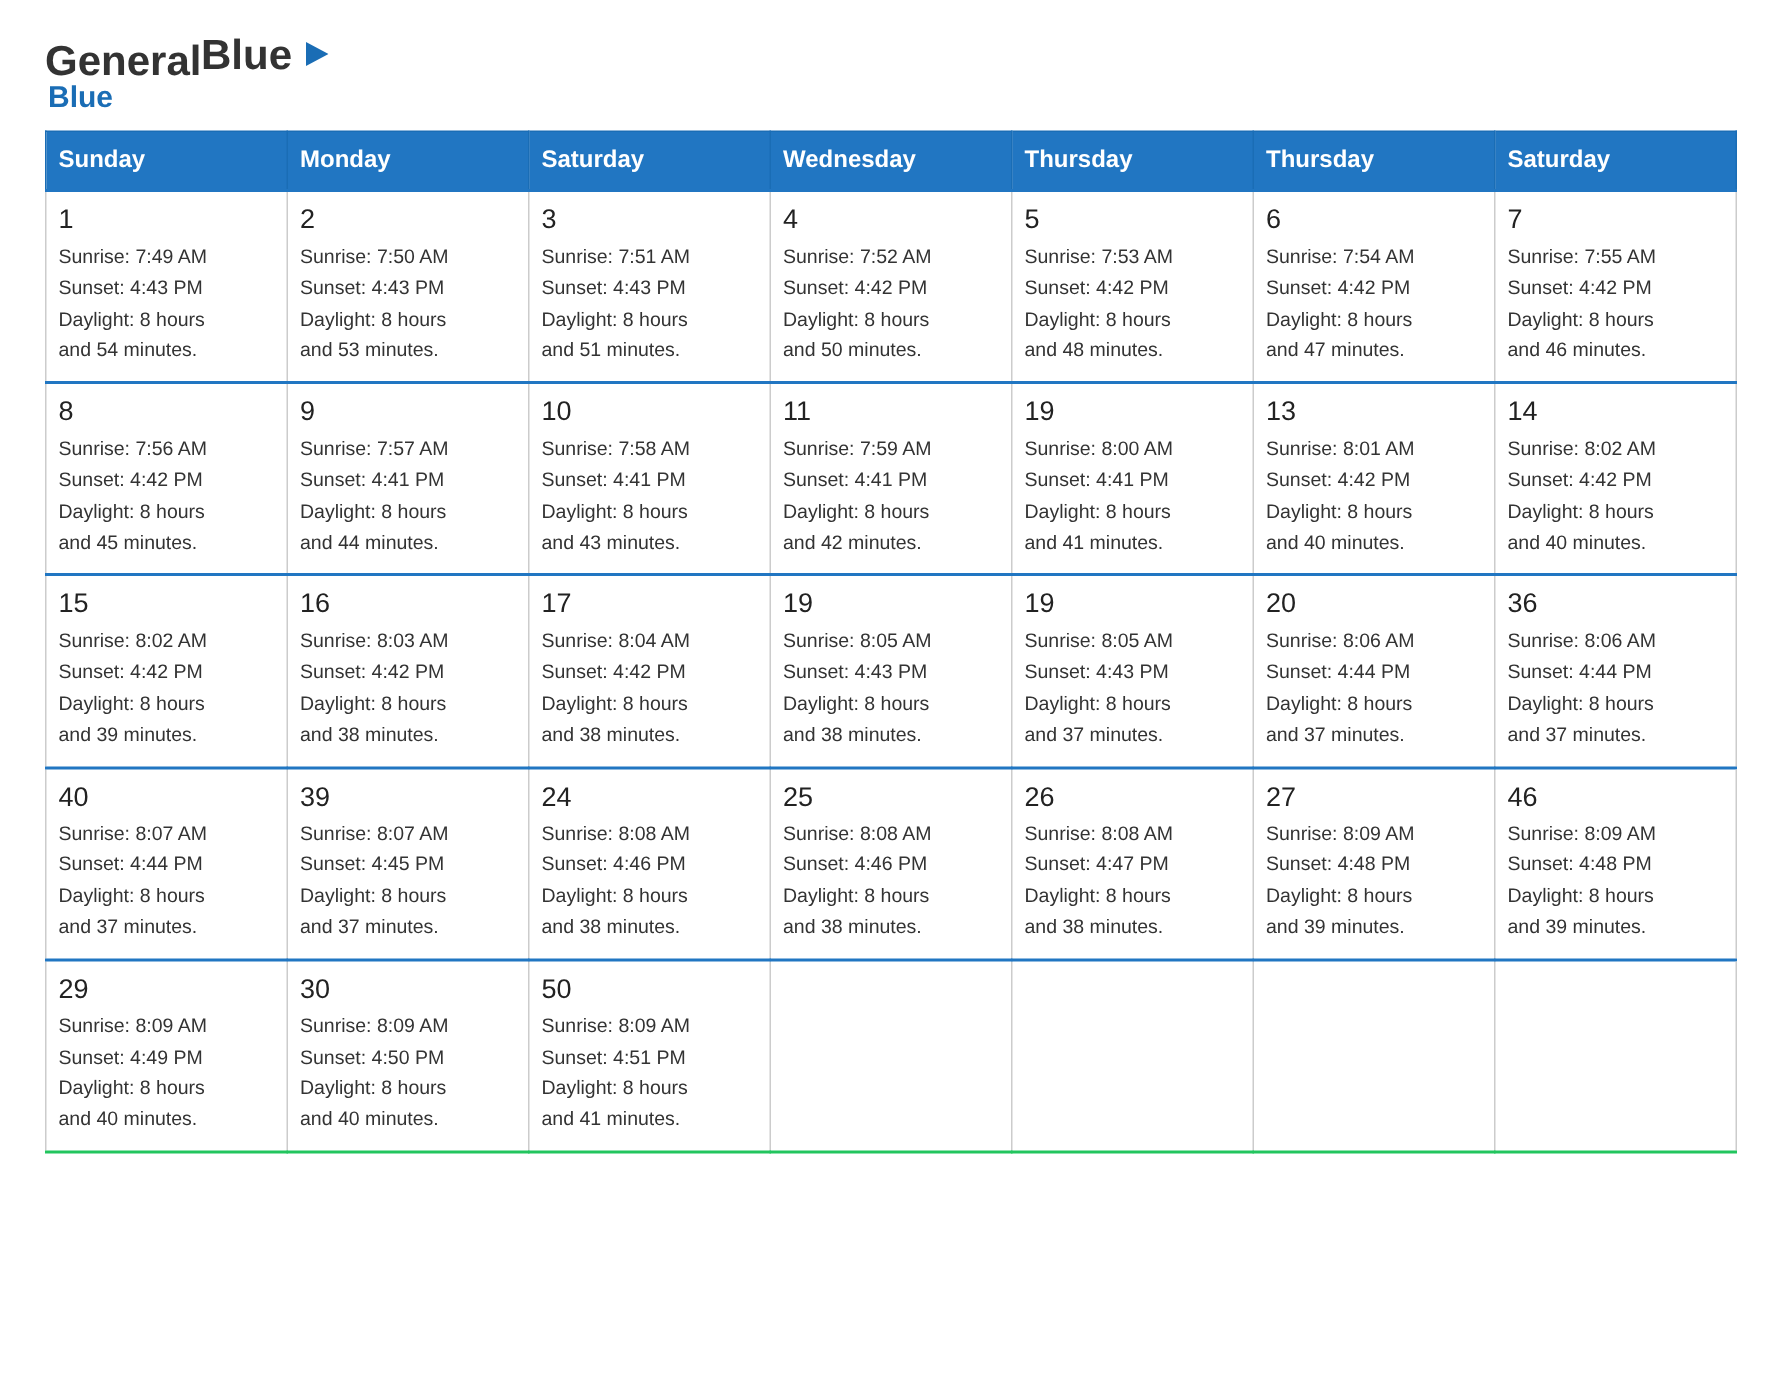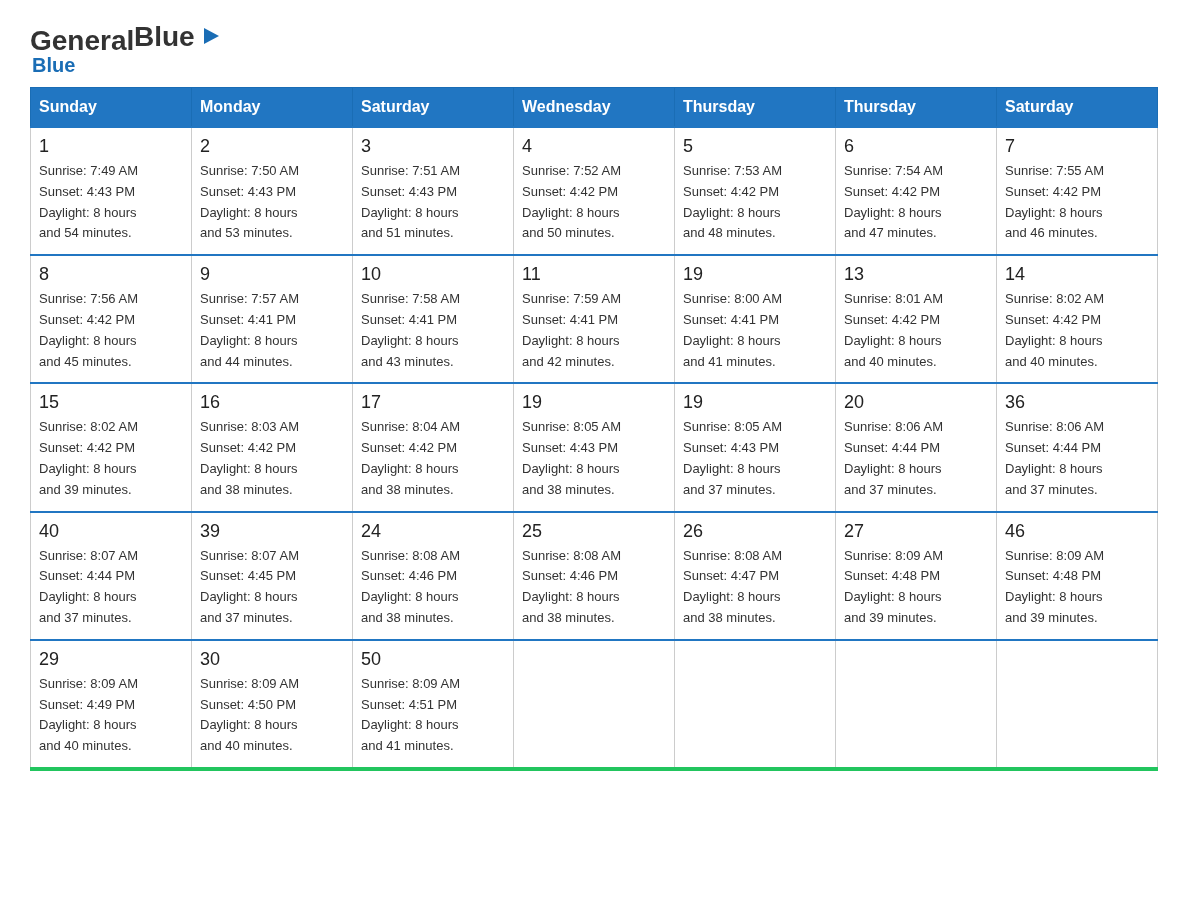--- a/index.html
+++ b/index.html
@@ -57,21 +57,21 @@
       border-right: 1px solid #ccc;
       border-bottom: none;
       min-height: 90px;
       width: 14.28%;
     }
     tbody tr {
       border-top: 2px solid #2176c2;
       border-bottom: 1px solid #ddd;
     }
     tbody tr:last-child {
-      border-bottom: 4px solid #22c55e;
+      border-bottom: 2px solid #22c55e;
     }
     .day-number {
       font-size: 18px;
       font-weight: normal;
       margin-bottom: 4px;
       display: block;
     }
     .day-info {
       font-size: 13px;
       line-height: 1.6;

